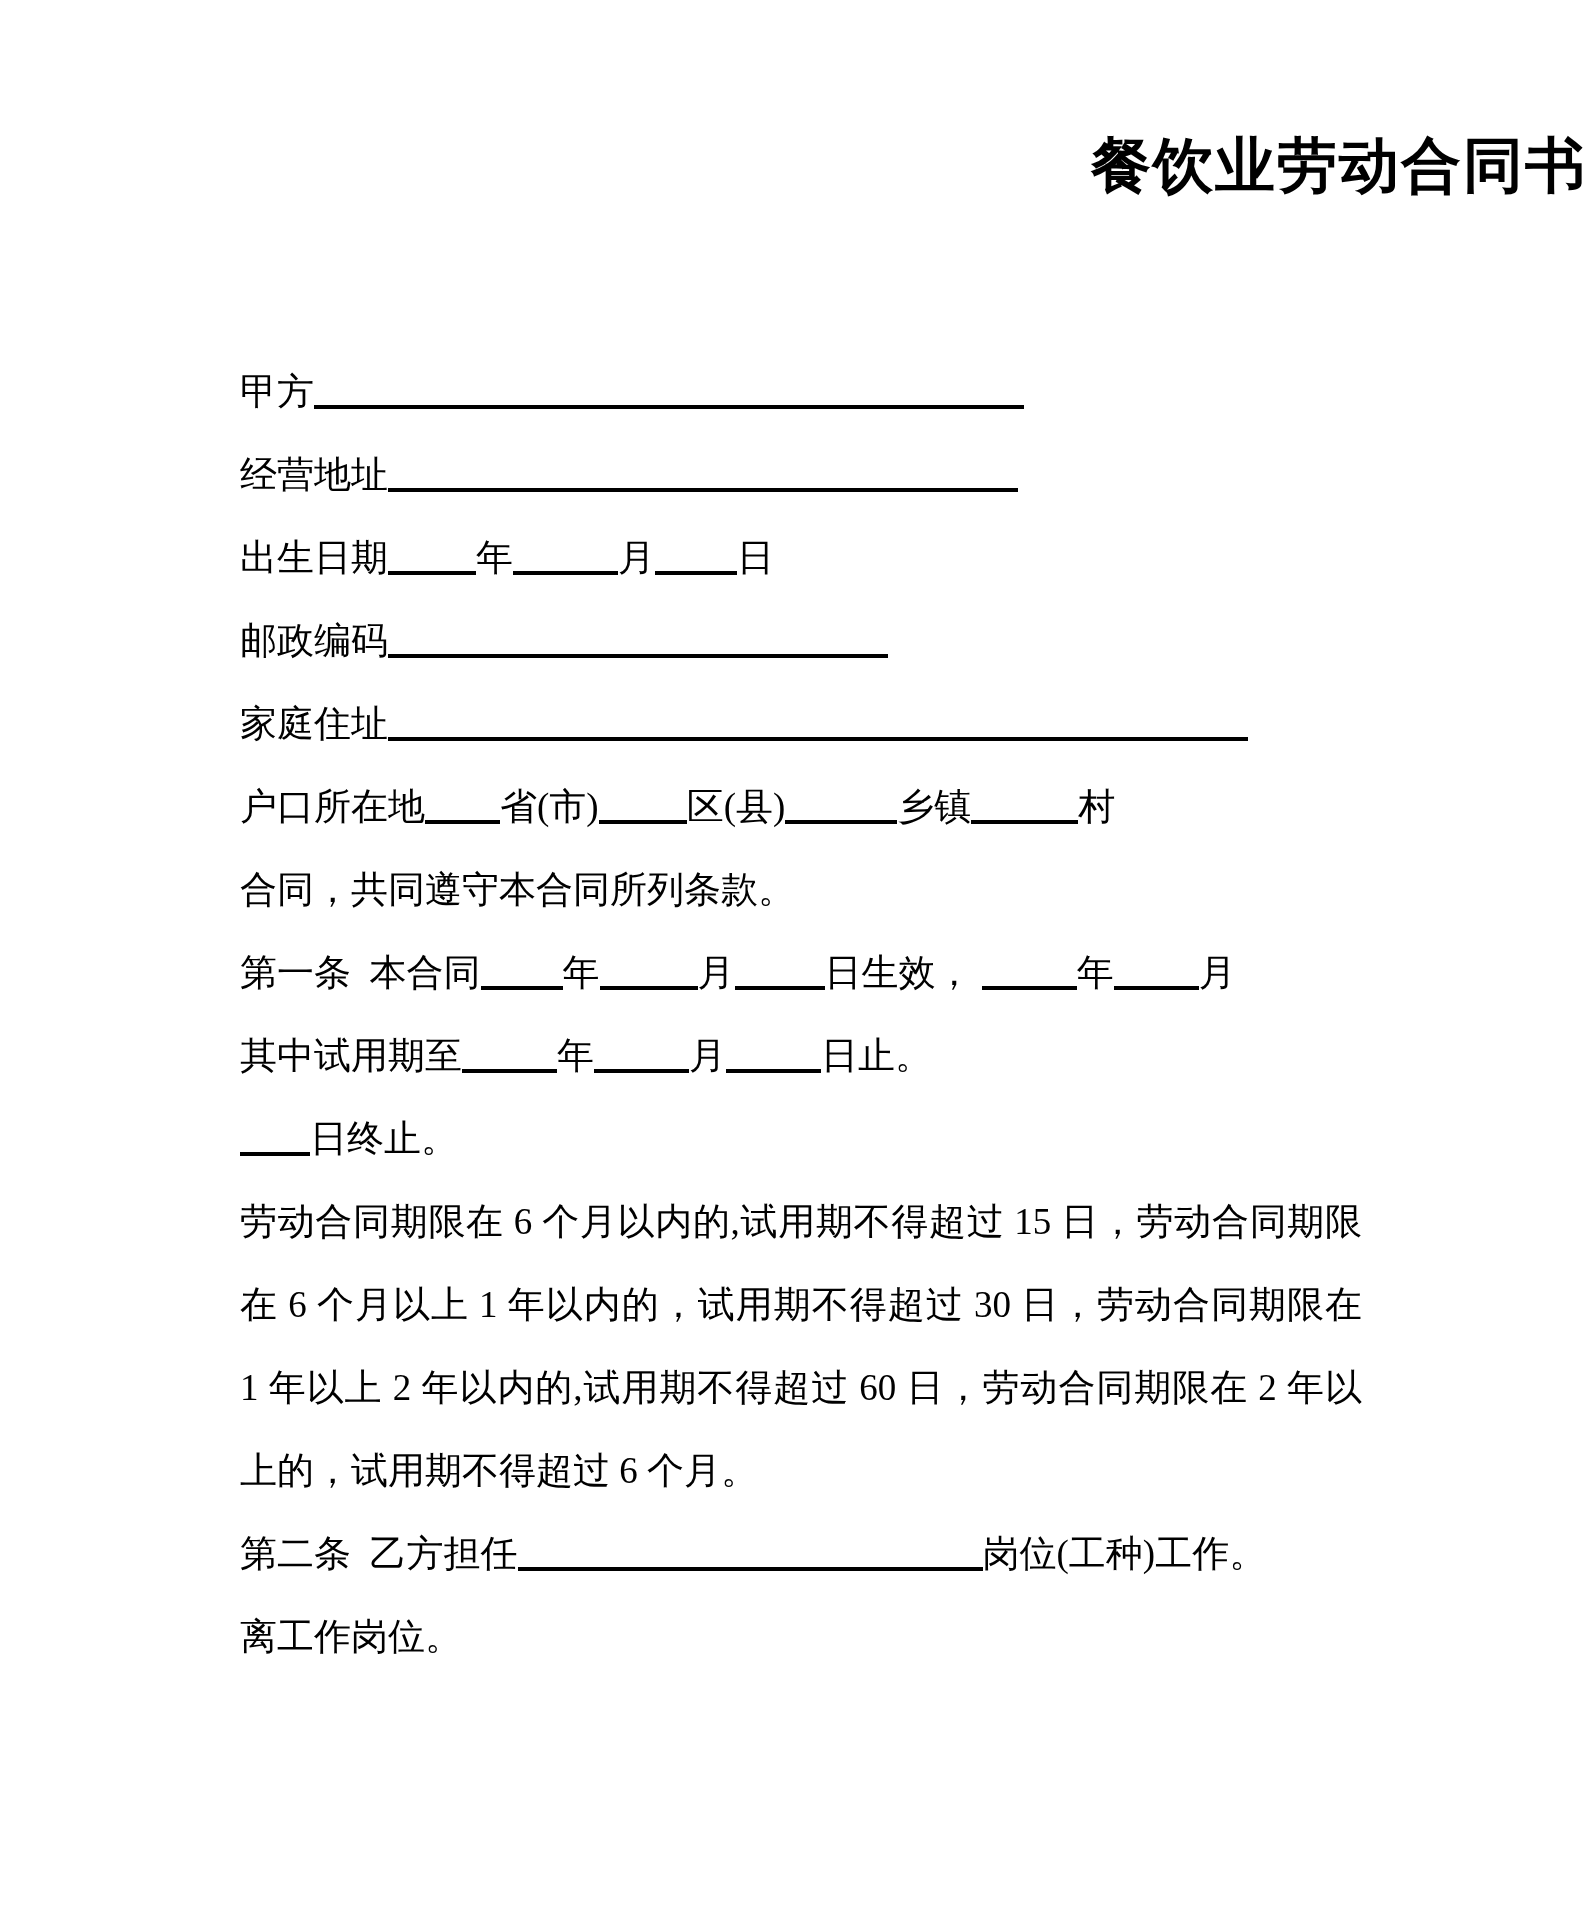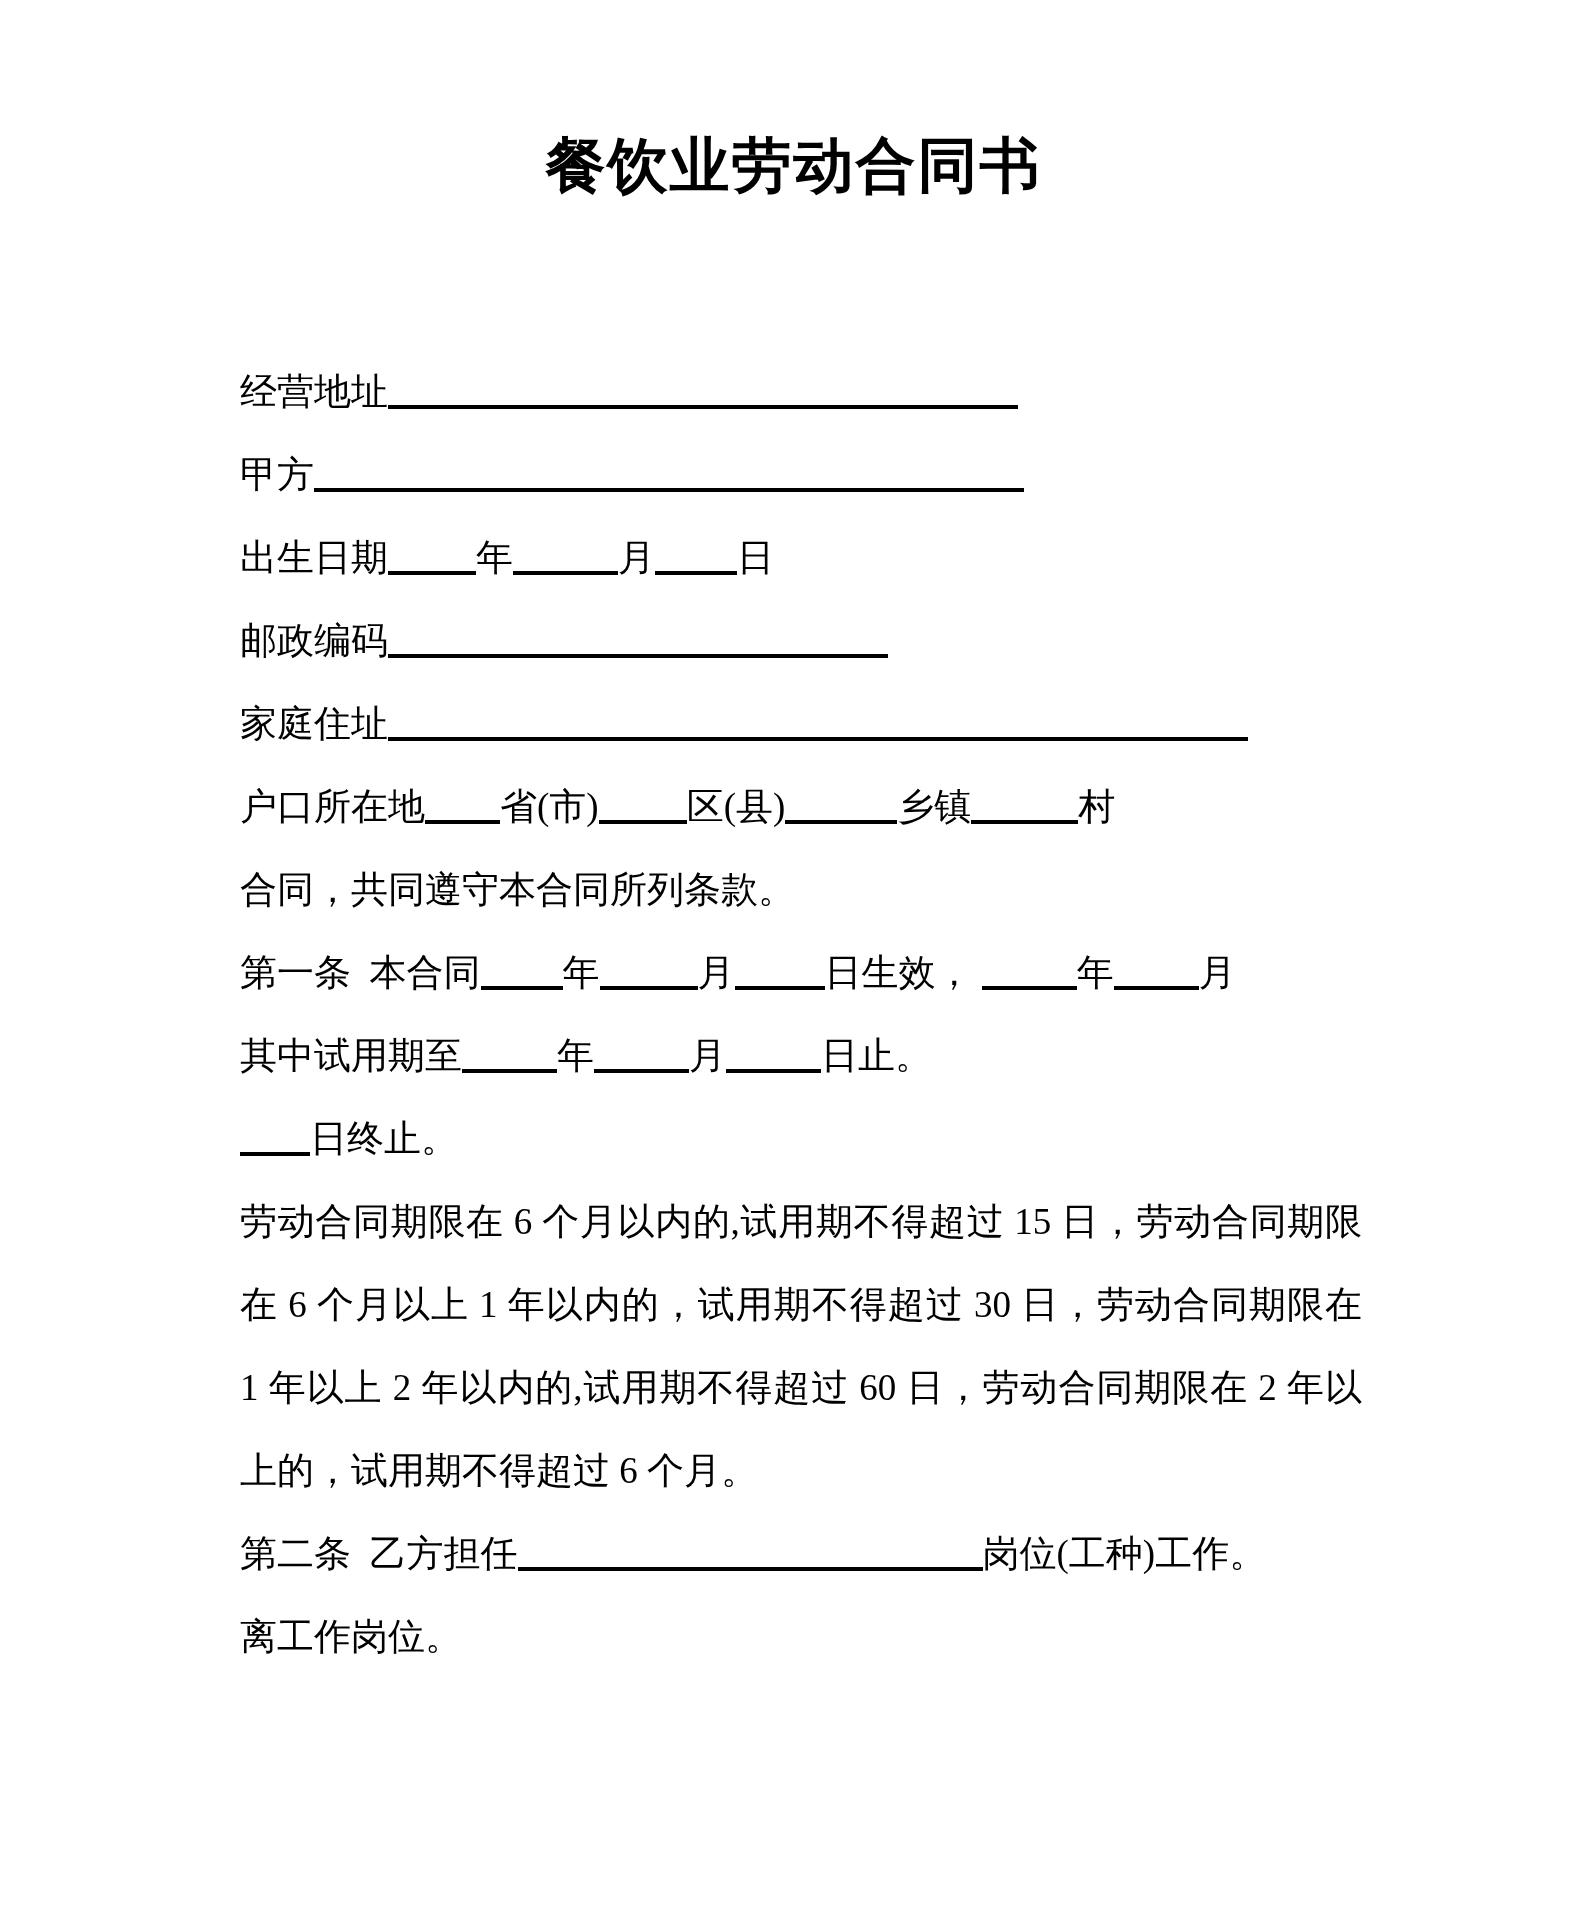--- a/index.html
+++ b/index.html
@@ -13,21 +13,21 @@
     height: 1918px;
     background: #ffffff;
     color: #000000;
     box-sizing: border-box;
     padding-top: 130px;
     overflow: hidden;
     font-family: "Liberation Serif", "DejaVu Serif", serif;
   }
   .doc-title {
     margin: 0;
-    text-align: center;
+    text-align: right;
     font-size: 60px;
     font-weight: bold;
     line-height: 72px;
     letter-spacing: 2px;
   }
   .doc-body {
     margin: 148px 225px 0 240px;
     font-size: 37px;
   }
   .line {
@@ -50,22 +50,22 @@
   .text-run {
     white-space: pre;
   }
 </style>
 </head>
 <body>
 
 <div class="page">
   <h1 class="doc-title">餐饮业劳动合同书</h1>
   <div class="doc-body">
+      <div class="line"><span class="text-run">甲方</span><span class="blank" style="width: 710px;"></span></div>
       <div class="line"><span class="text-run">经营地址</span><span class="blank" style="width: 630px;"></span></div>
-      <div class="line"><span class="text-run">甲方</span><span class="blank" style="width: 710px;"></span></div>
       <div class="line"><span class="text-run">出生日期</span><span class="blank" style="width: 88px;"></span><span class="text-run">年</span><span class="blank" style="width: 105px;"></span><span class="text-run">月</span><span class="blank" style="width: 82px;"></span><span class="text-run">日</span></div>
       <div class="line"><span class="text-run">邮政编码</span><span class="blank" style="width: 500px;"></span></div>
       <div class="line"><span class="text-run">家庭住址</span><span class="blank" style="width: 860px;"></span></div>
       <div class="line"><span class="text-run">户口所在地</span><span class="blank" style="width: 75px;"></span><span class="text-run">省(市)</span><span class="blank" style="width: 88px;"></span><span class="text-run">区(县)</span><span class="blank" style="width: 112px;"></span><span class="text-run">乡镇</span><span class="blank" style="width: 107px;"></span><span class="text-run">村</span></div>
       <div class="line"><span class="text-run">合同，共同遵守本合同所列条款。</span></div>
       <div class="line"><span class="text-run">第一条  本合同</span><span class="blank" style="width: 82px;"></span><span class="text-run">年</span><span class="blank" style="width: 98px;"></span><span class="text-run">月</span><span class="blank" style="width: 90px;"></span><span class="text-run">日生效， </span><span class="blank" style="width: 95px;"></span><span class="text-run">年</span><span class="blank" style="width: 85px;"></span><span class="text-run">月</span></div>
       <div class="line"><span class="text-run">其中试用期至</span><span class="blank" style="width: 95px;"></span><span class="text-run">年</span><span class="blank" style="width: 95px;"></span><span class="text-run">月</span><span class="blank" style="width: 95px;"></span><span class="text-run">日止。</span></div>
       <div class="line"><span class="blank" style="width: 70px;"></span><span class="text-run">日终止。</span></div>
       <div class="line justify"><span class="text-run">劳动合同期限在 6 个月以内的,试用期不得超过 15 日，劳动合同期限</span></div>
       <div class="line justify"><span class="text-run">在 6 个月以上 1 年以内的，试用期不得超过 30 日，劳动合同期限在</span></div>

